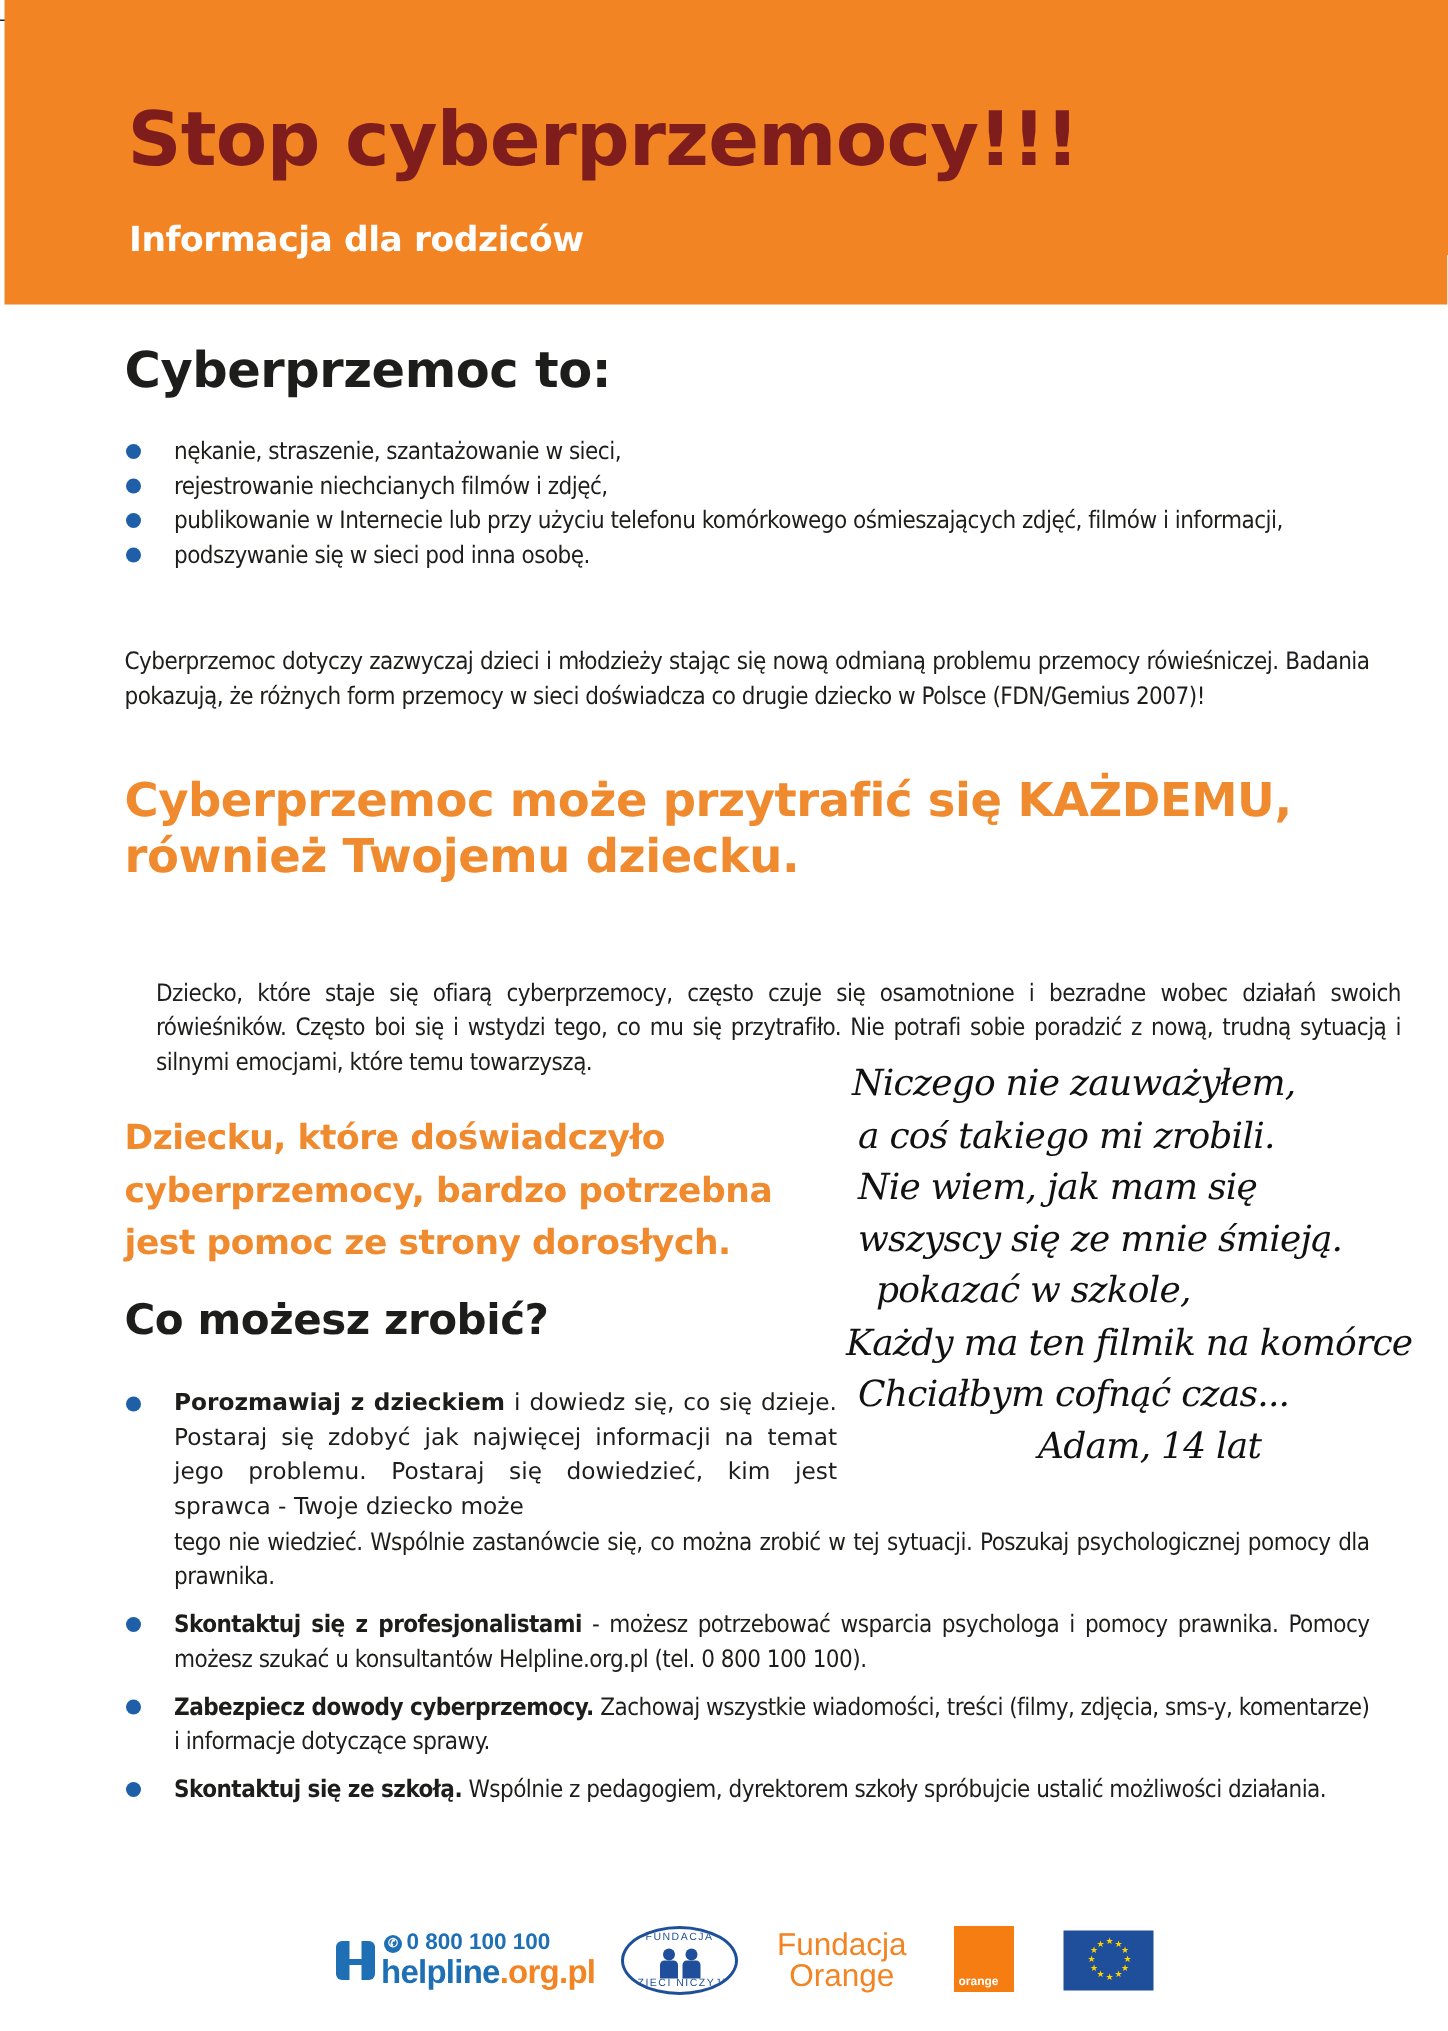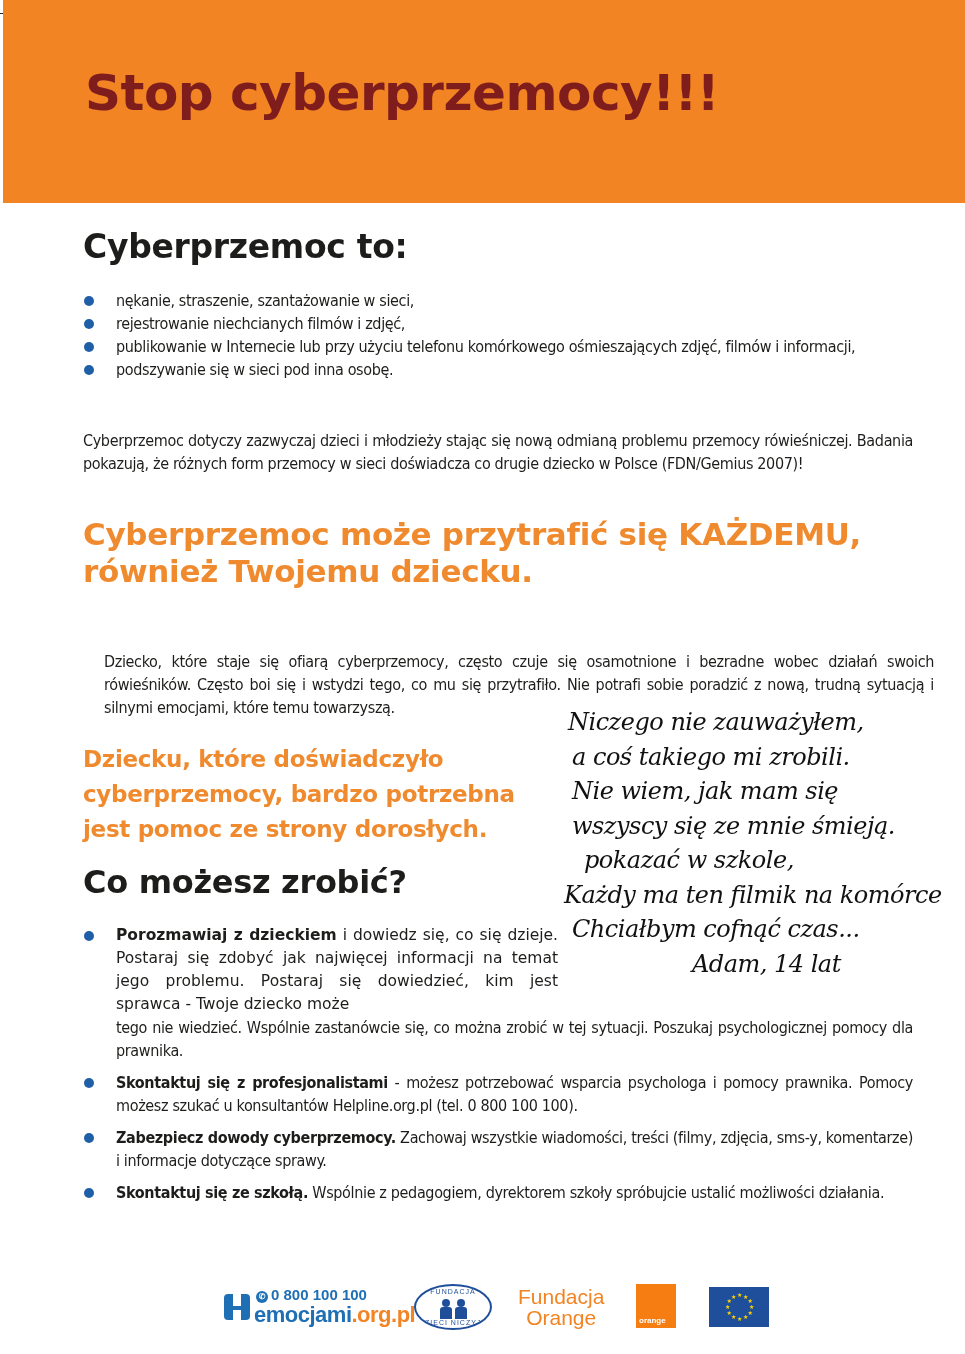--- a/index.html
+++ b/index.html
@@ -84,20 +84,21 @@
     .eu-flag { left: 709px; top: 3px; width: 60px; height: 40px; background: #1f4f9a; }
     .eu-flag .star { position: absolute; width: 4px; height: 4px; color: #ffd200; font-size: 6px; line-height: 4px; }
   </style>
 </head>
 <body>
 
 <div class="crop-mark"></div>
 
 <header class="banner">
   <h1 class="banner-title">Stop cyberprzemocy!!!</h1>
+  <h2 class="banner-subtitle">Informacja dla rodziców</h2>
 </header>
 
 <h2 class="h-dark" style="top:230px;">Cyberprzemoc to:</h2>
 
 <ul class="bullets body-text" style="top:289px; text-align:justify;">
   <li><span class="dot"></span><span>nękanie, straszenie, szantażowanie w sieci,</span></li>
   <li><span class="dot"></span><span>rejestrowanie niechcianych filmów i zdjęć,</span></li>
   <li><span class="dot"></span><span>publikowanie w Internecie lub przy użyciu telefonu komórkowego ośmieszających zdjęć, filmów i informacji,</span></li>
   <li><span class="dot"></span><span>podszywanie się w sieci pod inna osobę.</span></li>
 </ul>
@@ -121,21 +122,21 @@
   <div style="margin-left:8px;">Niczego nie zauważyłem,</div>
   <div style="margin-left:12px;">a coś takiego  mi zrobili.</div>
   <div style="margin-left:12px;">Nie wiem, jak mam się</div>
   <div style="margin-left:12px;">wszyscy się ze mnie śmieją.</div>
   <div style="margin-left:24px;">pokazać w szkole,</div>
   <div style="margin-left:4px;">Każdy ma ten filmik na komórce</div>
   <div style="margin-left:12px;">Chciałbym cofnąć czas...</div>
   <div style="margin-left:132px;">Adam, 14 lat</div>
 </div>
 
-<h2 class="h-dark" style="top:866px; font-size:32px;">Co możesz zrobić?</h2>
+<h2 class="h-dark" style="top:866px; font-size:28px;">Co możesz zrobić?</h2>
 
 <ul class="bullets body-text actions">
   <li>
     <span class="dot"></span>
     <span class="narrow" style="width:442px; font-family:'DejaVu Sans', sans-serif; letter-spacing:0; font-size:15.5px;"><b>Porozmawiaj z dzieckiem</b><span> i dowiedz się, co się dzieje. Postaraj się zdobyć jak najwięcej informacji na temat jego problemu. Postaraj się dowiedzieć, kim jest sprawca - Twoje dziecko może</span></span>
     <span style="display:block; margin-left:0;">tego nie wiedzieć. Wspólnie zastanówcie się, co można zrobić w tej sytuacji. Poszukaj psychologicznej pomocy dla prawnika.</span>
   </li>
   <li>
     <span class="dot"></span>
     <b>Skontaktuj się z profesjonalistami</b><span> - możesz potrzebować wsparcia psychologa i pomocy prawnika. Pomocy możesz szukać u konsultantów Helpline.org.pl (tel. 0 800 100 100).</span>
@@ -147,21 +148,21 @@
   <li>
     <span class="dot"></span>
     <b>Skontaktuj się ze szkołą.</b><span> Wspólnie z pedagogiem, dyrektorem szkoły spróbujcie ustalić możliwości działania.</span>
   </li>
 </ul>
 
 <footer class="logos">
   <div class="logo helpline">
     <div class="hl-mark"></div>
     <div class="hl-phone"><span class="ph-icon">✆</span><span>0 800 100 100</span></div>
-    <div class="hl-url"><span>emocjami</span><span class="accent">.org.pl</span></div>
+    <div class="hl-url"><span>helpline</span><span class="accent">.org.pl</span></div>
   </div>
 
   <div class="logo fdn">
     <div class="fdn-text-top">FUNDACJA</div>
     <div class="fdn-kid" style="left:24px;">
         <div class="head"></div>
         <div class="bodyk"></div>
       </div>
     <div class="fdn-kid" style="left:39px;">
         <div class="head"></div>

